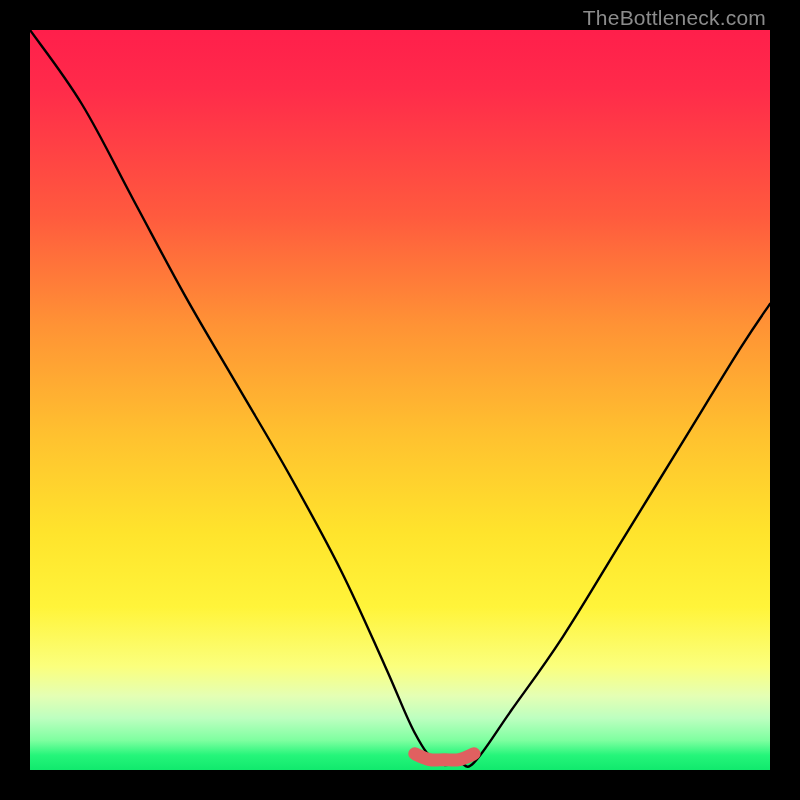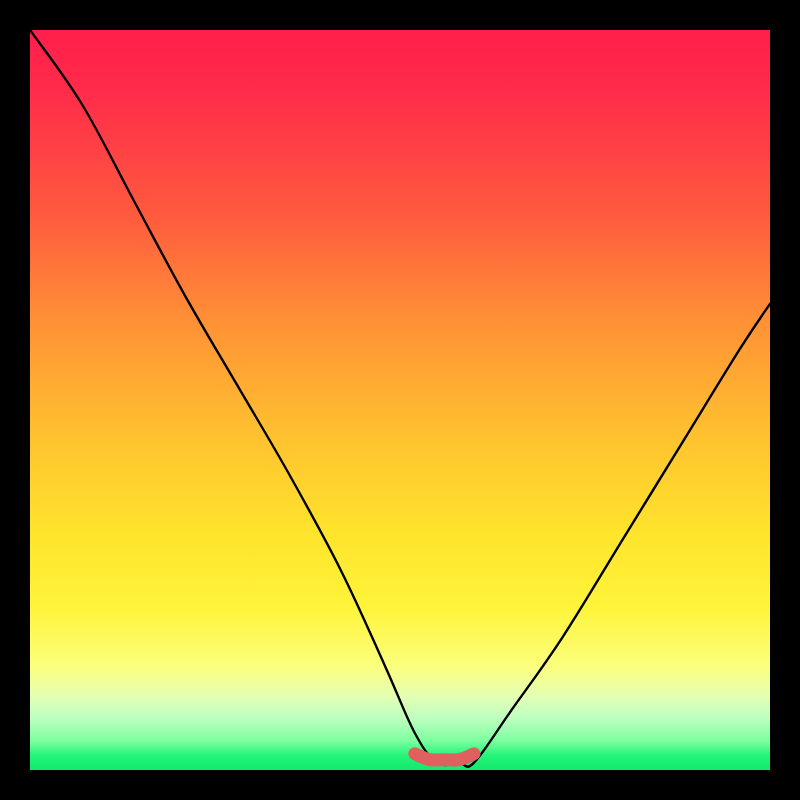--- a/index.html
+++ b/index.html
@@ -67,14 +67,15 @@
 
   <div class="plot-area">
 
     <svg class="curve" viewBox="0 0 740 740" preserveAspectRatio="none">
       <path d="M 0.00 0.00 C 9.32 13.32, 33.15 43.36, 51.80 74.00 C 70.45 104.64, 84.95 135.57, 103.60 170.20 C 122.25 204.83, 136.75 233.10, 155.40 266.40 C 174.05 299.70, 188.55 323.23, 207.20 355.20 C 225.85 387.17, 240.35 410.70, 259.00 444.00 C 277.65 477.30, 293.48 505.57, 310.80 540.20 C 328.12 574.83, 341.88 607.10, 355.20 636.40 C 368.52 665.70, 375.48 685.68, 384.80 703.00 C 394.12 720.32, 399.01 727.27, 407.00 732.60 C 414.99 737.93, 422.54 732.60, 429.20 732.60 C 435.86 732.60, 434.68 741.92, 444.00 732.60 C 453.32 723.28, 465.02 703.44, 481.00 680.80 C 496.98 658.16, 512.82 637.44, 532.80 606.80 C 552.78 576.16, 570.69 545.23, 592.00 510.60 C 613.31 475.97, 629.89 449.03, 651.20 414.40 C 672.51 379.77, 694.42 343.51, 710.40 318.20 C 726.38 292.89, 734.67 281.79, 740.00 273.80" stroke="#000000" stroke-width="2.4" fill="none" stroke-linecap="round" stroke-linejoin="round" id="curve-path"></path>
       <path d="M 384.80 723.72 C 387.46 724.79, 394.27 728.57, 399.60 729.64 C 404.93 730.71, 409.07 729.64, 414.40 729.64 C 419.73 729.64, 423.87 730.71, 429.20 729.64 C 434.53 728.57, 441.34 724.79, 444.00 723.72" stroke="#e06060" stroke-width="13" fill="none" stroke-linecap="round" stroke-linejoin="round" id="highlight-path"></path>
     </svg>
 
   </div>
 
+  <div class="watermark">TheBottleneck.com</div>
 
 </div>
 
 </body></html>

